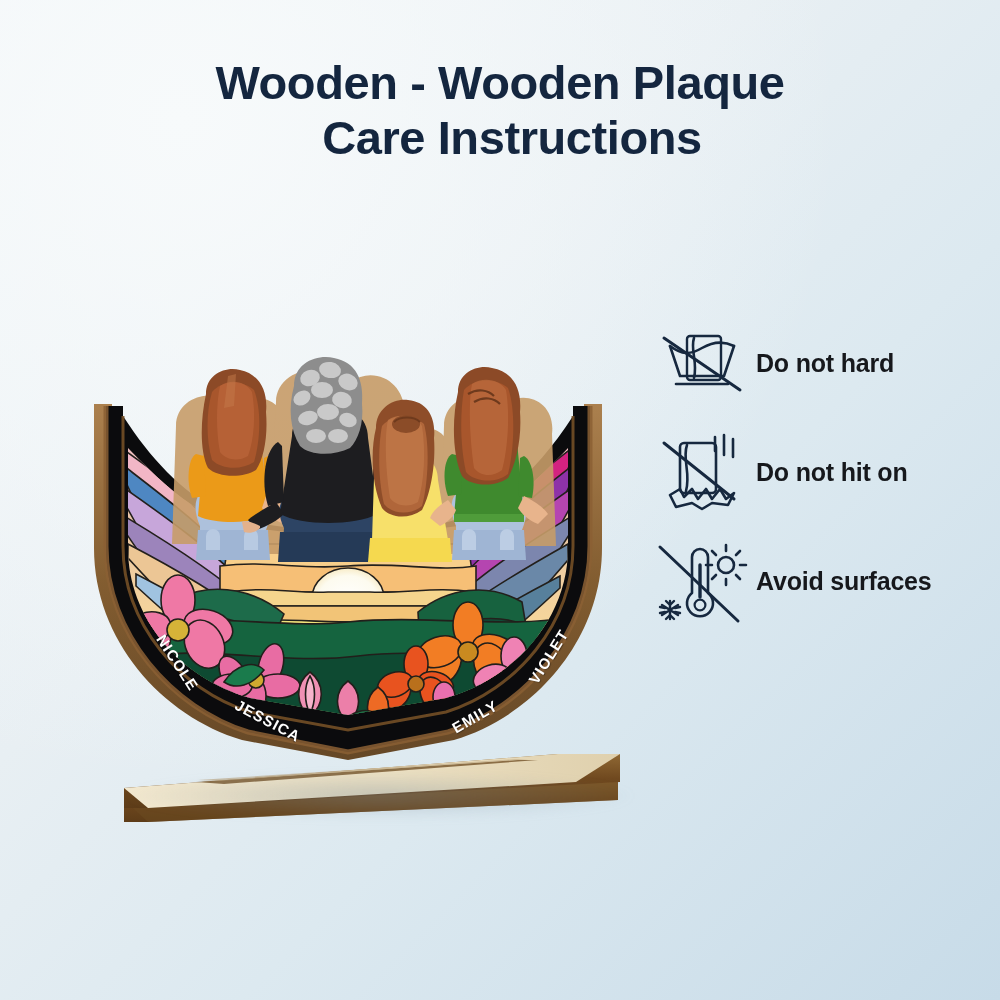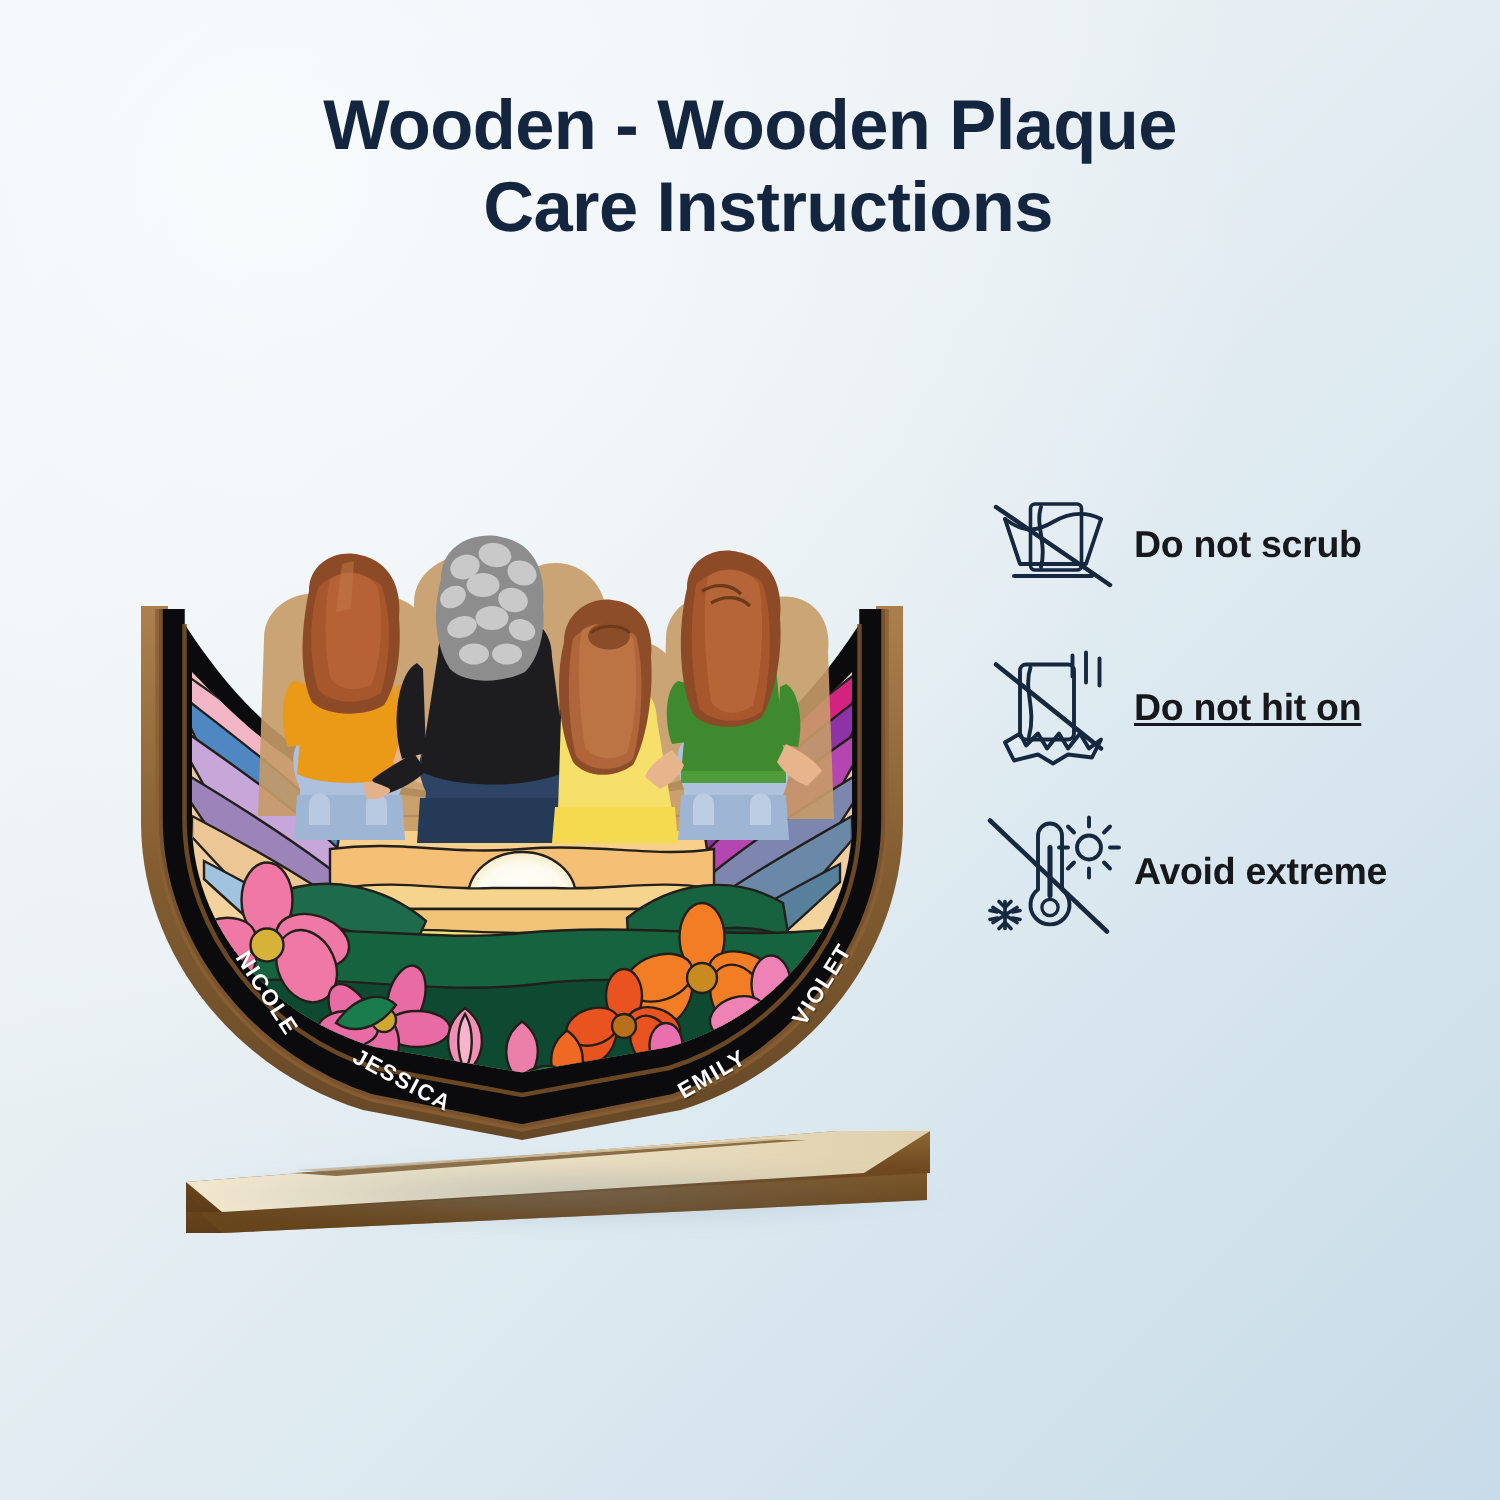--- a/index.html
+++ b/index.html
@@ -64,35 +64,35 @@
       <div class="care-icon">
         <svg width="96" height="80" viewBox="0 0 96 80" fill="none" stroke="#16283f" stroke-width="2.6" stroke-linecap="round" stroke-linejoin="round">
           <path d="M16 22 L26 52 L70 52 L80 22"></path>
           <path d="M16 22 C28 31, 36 31, 48 24 C60 17, 70 17, 80 22"></path>
           <path d="M22 60 L74 60"></path>
           <rect x="33" y="12" width="34" height="44" rx="3" stroke-width="2.4"></rect>
           <path d="M40 14 C36 26, 44 38, 40 54"></path>
           <path d="M10 14 L86 66" stroke-width="3"></path>
         </svg>
       </div>
-      <div class="care-label">Do not scrub</div>
+      <div class="care-label">Do not hard</div>
     </div>
 
 
     <div class="care-row">
       <div class="care-icon">
         <svg width="96" height="86" viewBox="0 0 96 86" fill="none" stroke="#16283f" stroke-width="2.6" stroke-linecap="round" stroke-linejoin="round">
           <rect x="26" y="14" width="36" height="50" rx="4"></rect>
           <path d="M33 16 C28 30, 37 44, 32 62"></path>
           <path d="M70 6 L70 26 M79 10 L79 28 M61 8 L61 22"></path>
           <path d="M16 66 L26 60 L30 68 L38 60 L44 70 L52 60 L58 70 L66 60 L72 70 L80 64 L74 76 L58 74 L48 80 L38 74 L22 78 Z"></path>
           <path d="M10 14 L80 70" stroke-width="3"></path>
         </svg>
       </div>
-      <div class="care-label" style="white-space:pre-line;text-decoration:underline;">
+      <div class="care-label" style="white-space:pre-line;">
         <span>Do not hit on</span><br>
       </div>
     </div>
 
     <div class="care-row">
       <div class="care-icon">
         <svg width="96" height="86" viewBox="0 0 96 86" fill="none" stroke="#16283f" stroke-width="2.6" stroke-linecap="round" stroke-linejoin="round">
           <path d="M38 18 a8 8 0 0 1 16 0 v36 a13 13 0 1 1 -16 0 Z"></path>
           <path d="M46 26 L46 58" stroke-width="3.4"></path>
           <circle cx="46" cy="66" r="5.4" stroke-width="2.2"></circle>
@@ -100,21 +100,21 @@
           <path d="M72 12 L72 6 M72 46 L72 40 M86 26 L92 26 M58 26 L52 26 M82 16 L86 12 M62 36 L58 40 M82 36 L86 40 M62 16 L58 12"></path>
           <g stroke-width="2.4">
             <path d="M16 62 L16 80 M8 66 L24 76 M24 66 L8 76"></path>
             <path d="M16 66 L12 62 M16 66 L20 62 M16 76 L12 80 M16 76 L20 80"></path>
             <path d="M11 69 L6 68 M21 73 L26 74 M21 69 L26 68 M11 73 L6 74"></path>
           </g>
           <path d="M6 8 L84 82" stroke-width="3"></path>
         </svg>
       </div>
       <div class="care-label">
-        <span>Avoid extreme</span><br>
+        <span>Avoid surfaces</span><br>
       </div>
     </div>
   </div>
 
   <div id="product">
     <div id="shadow"></div>
 
     <svg width="640" height="520" viewBox="0 0 640 520">
       <defs>
         <clipPath id="artClip">

